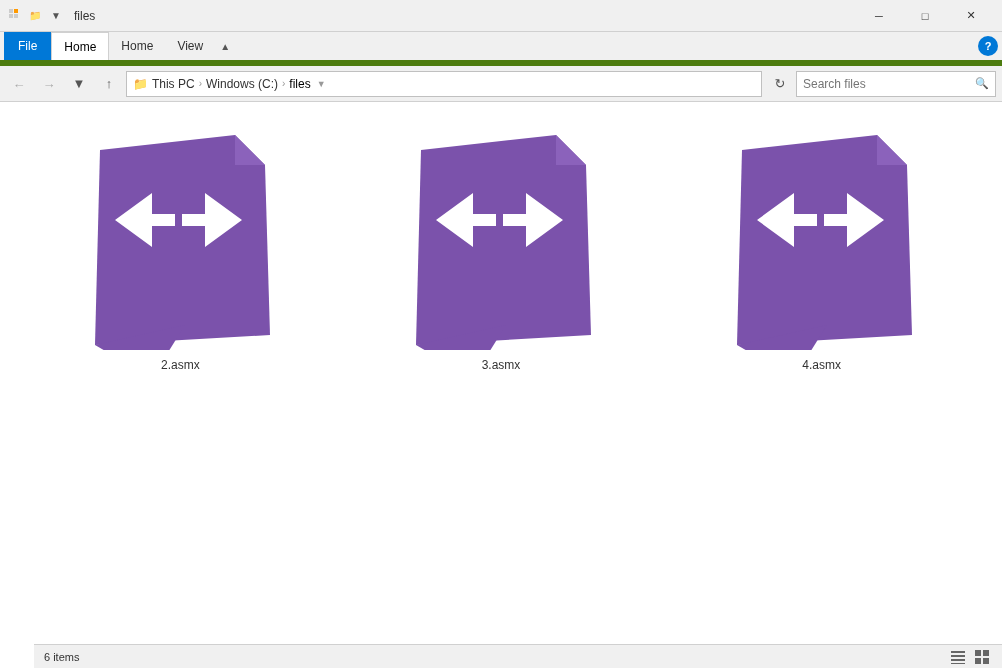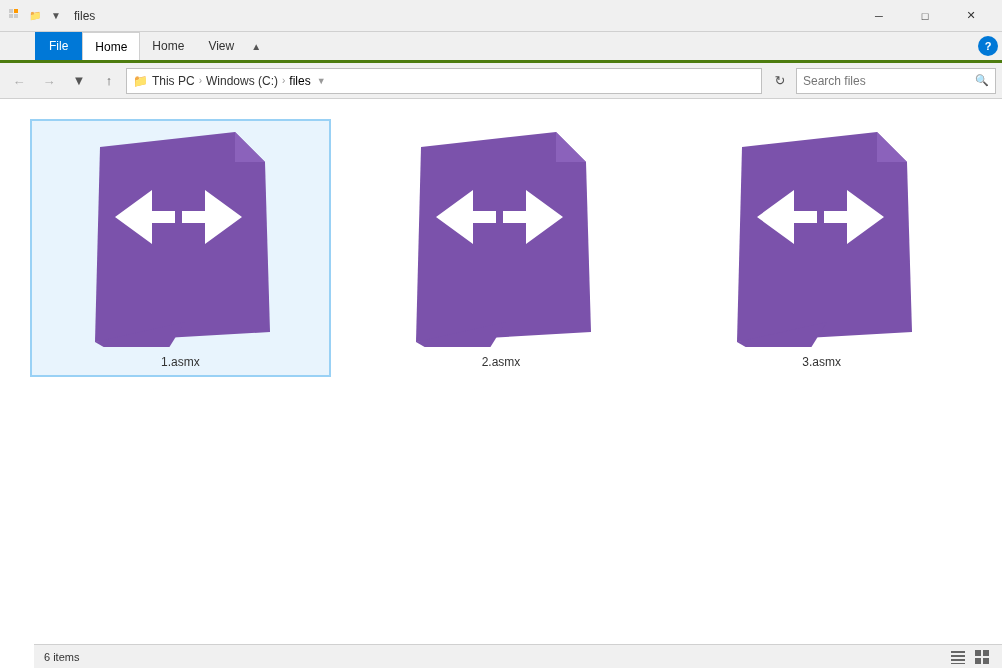--- a/index.html
+++ b/index.html
@@ -20,22 +20,21 @@
     .title-bar-text { font-size: 12px; color: #333; margin-left: 4px; }
     .window-controls { margin-left: auto; display: flex; gap: 0; }
     .win-btn {
       width: 46px; height: 32px; display: flex; align-items: center; justify-content: center;
       font-size: 11px; cursor: pointer; color: #333;
     }
 
     
     .ribbon {
       background: #f0f0f0;
-      border-bottom: 3px solid #4d7c0f;
-      padding-left: 31px;
+      border-bottom: 6px solid #4d7c0f;
     }
     .ribbon-tabs {
       display: flex;
       align-items: center;
       height: 28px;
       padding: 0 4px;
     }
     .ribbon-tab {
       padding: 4px 12px;
       font-size: 12px;
@@ -234,50 +233,50 @@
   </div>
   <div class="address-refresh">↻</div>
   <div class="search-box">
     <input type="text" placeholder="Search files" style="">
     <span class="search-icon">🔍</span>
   </div>
 </div>
 
 <div class="content">
   <div class="file-grid" id="file-grid">
-  <div class="file-item selected">
-        <div style="width: 220px; height: 220px;"><svg width="220" height="220" viewBox="0 0 200 220">
-            <polygon points="20,20 155,5 185,35 190,205 15,215" fill="#7B52AB"></polygon>
-            <polygon points="155,5 185,35 155,35" fill="#8B62BB"></polygon>
-            <polygon points="15,215 105,195 72,248" fill="#7B52AB"></polygon>
-            <polygon points="35,90 72,63 72,84 95,84 95,96 72,96 72,117" fill="white"></polygon>
-            <polygon points="162,90 125,63 125,84 102,84 102,96 125,96 125,117" fill="white"></polygon>
-          </svg></div>
-        <div class="file-label">1.asmx</div>
-      </div>
       <div class="file-item">
         <div style="width: 220px; height: 220px;"><svg width="220" height="220" viewBox="0 0 200 220">
             <polygon points="20,20 155,5 185,35 190,205 15,215" fill="#7B52AB"></polygon>
             <polygon points="155,5 185,35 155,35" fill="#8B62BB"></polygon>
             <polygon points="15,215 105,195 72,248" fill="#7B52AB"></polygon>
             <polygon points="35,90 72,63 72,84 95,84 95,96 72,96 72,117" fill="white"></polygon>
             <polygon points="162,90 125,63 125,84 102,84 102,96 125,96 125,117" fill="white"></polygon>
           </svg></div>
         <div class="file-label">2.asmx</div>
       </div>
       <div class="file-item">
         <div style="width: 220px; height: 220px;"><svg width="220" height="220" viewBox="0 0 200 220">
             <polygon points="20,20 155,5 185,35 190,205 15,215" fill="#7B52AB"></polygon>
             <polygon points="155,5 185,35 155,35" fill="#8B62BB"></polygon>
             <polygon points="15,215 105,195 72,248" fill="#7B52AB"></polygon>
             <polygon points="35,90 72,63 72,84 95,84 95,96 72,96 72,117" fill="white"></polygon>
             <polygon points="162,90 125,63 125,84 102,84 102,96 125,96 125,117" fill="white"></polygon>
           </svg></div>
         <div class="file-label">3.asmx</div>
       </div>
+      <div class="file-item">
+        <div style="width: 220px; height: 220px;"><svg width="220" height="220" viewBox="0 0 200 220">
+            <polygon points="20,20 155,5 185,35 190,205 15,215" fill="#7B52AB"></polygon>
+            <polygon points="155,5 185,35 155,35" fill="#8B62BB"></polygon>
+            <polygon points="15,215 105,195 72,248" fill="#7B52AB"></polygon>
+            <polygon points="35,90 72,63 72,84 95,84 95,96 72,96 72,117" fill="white"></polygon>
+            <polygon points="162,90 125,63 125,84 102,84 102,96 125,96 125,117" fill="white"></polygon>
+          </svg></div>
+        <div class="file-label">4.asmx</div>
+      </div>
     </div>
 </div>
 
 <div class="status-bar">
   <span>6 items</span>
   <div class="status-right">
     <div class="view-btn">
       <svg width="16" height="16" viewBox="0 0 16 16">
         <rect x="1" y="2" width="14" height="2" fill="#666"></rect>
         <rect x="1" y="6" width="14" height="2" fill="#666"></rect>

